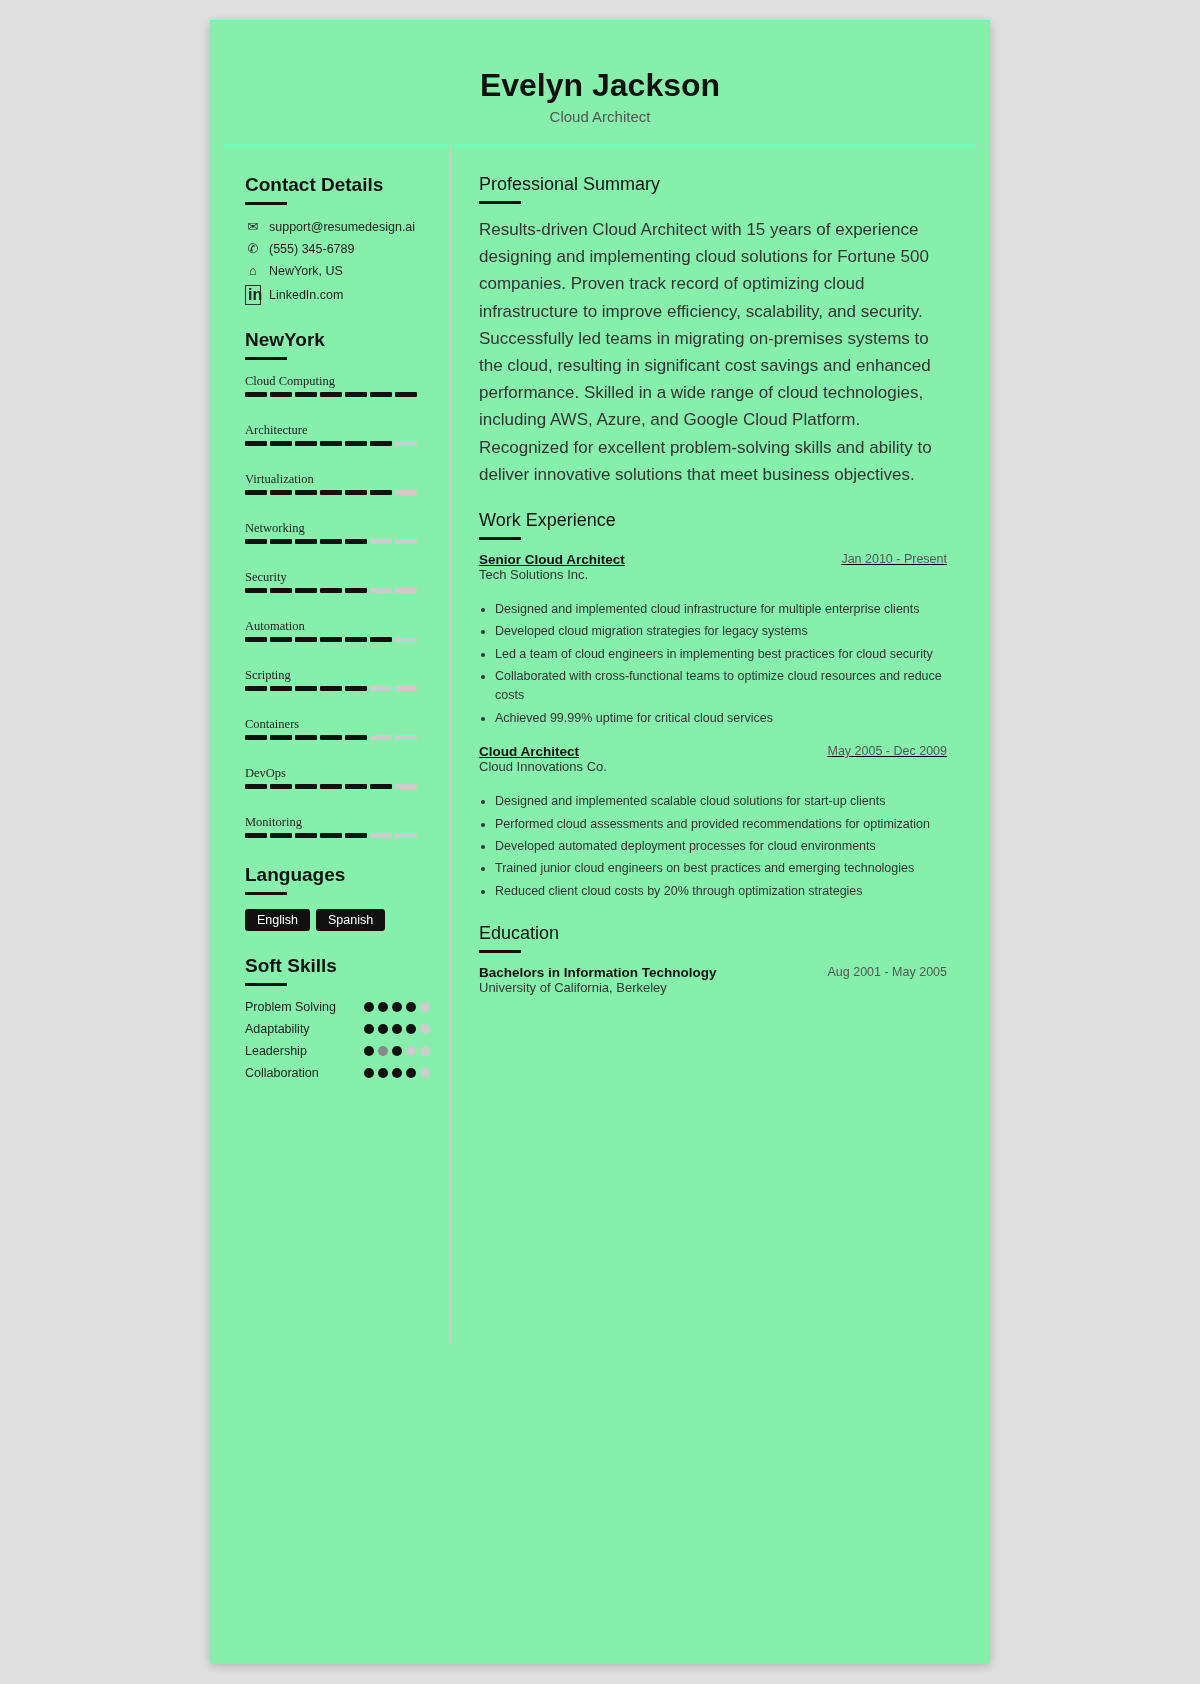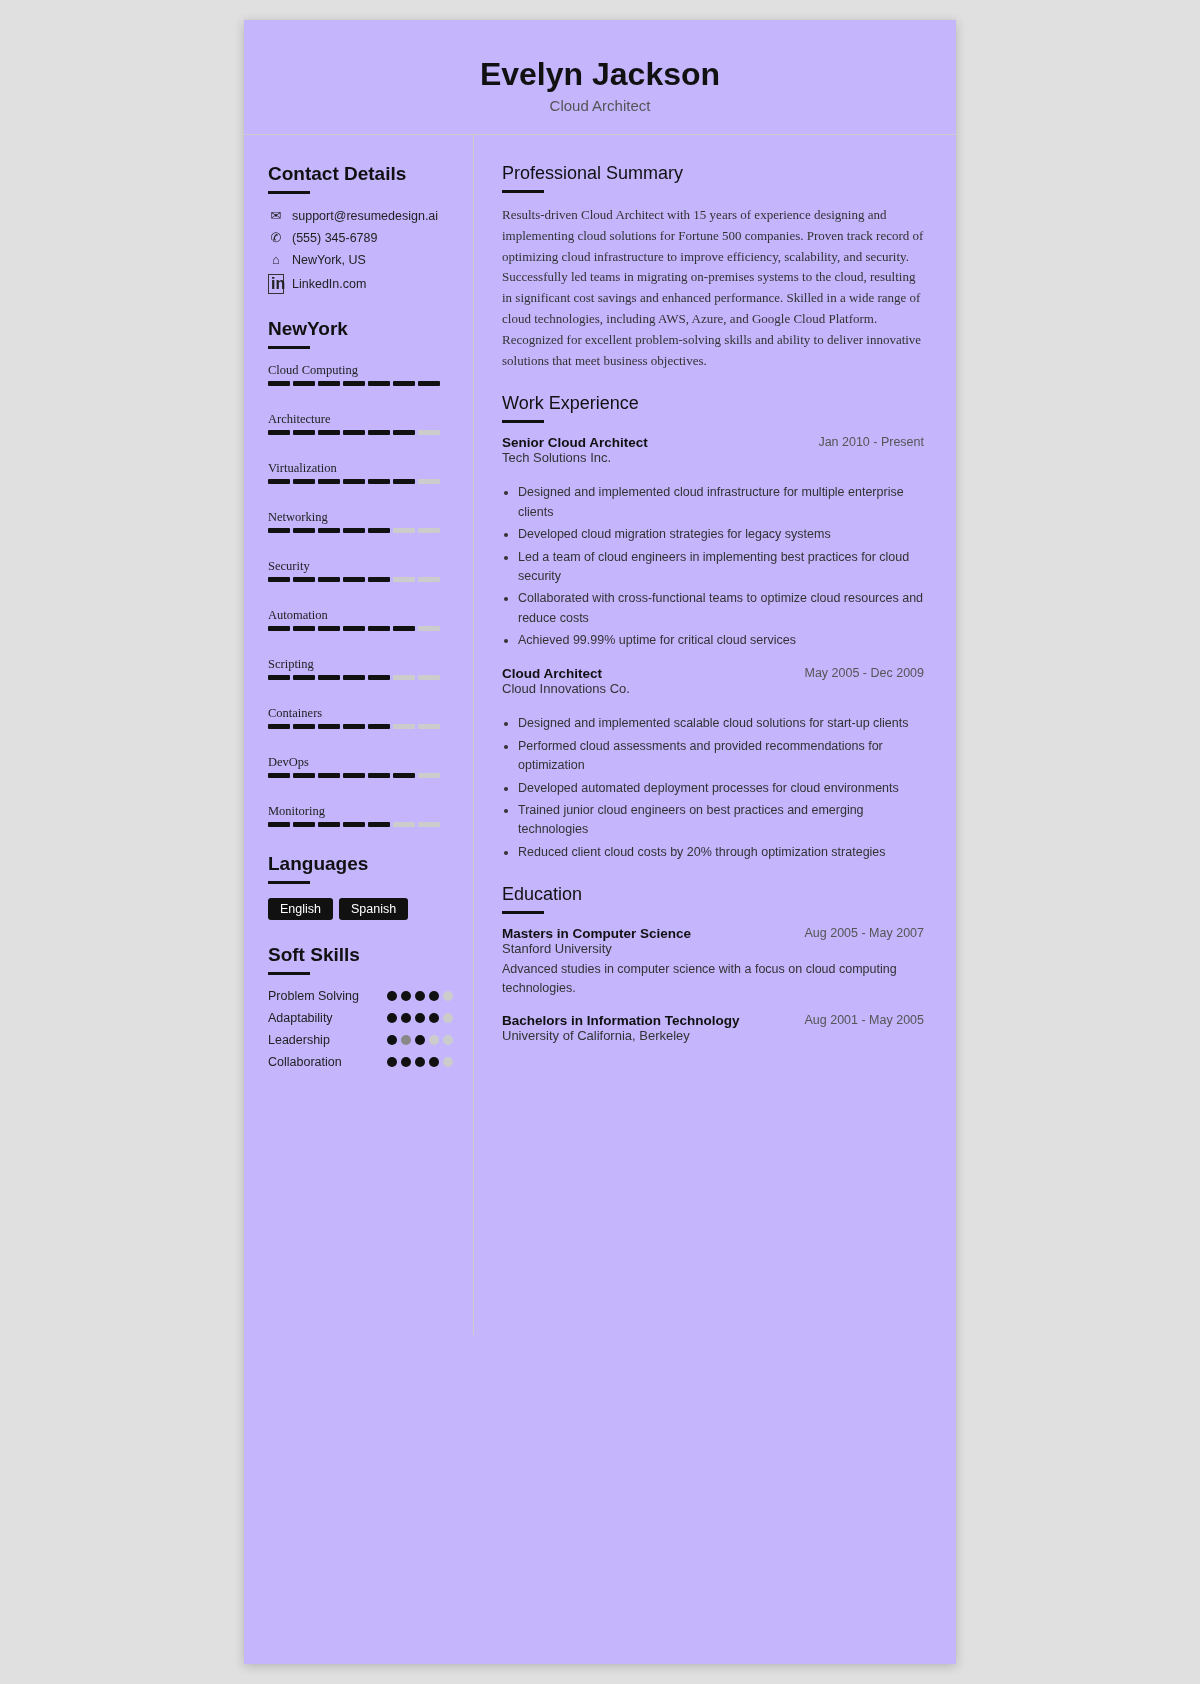--- a/index.html
+++ b/index.html
@@ -5,24 +5,24 @@
     * { box-sizing: border-box; margin: 0; padding: 0; }
     body {
       font-family: Arial, sans-serif;
       background: #e0e0e0;
       display: flex;
       justify-content: center;
       padding: 20px;
       min-height: 100vh;
     }
     .resume-page {
-      background: #c4b5fd;
-      width: 712px;
+      background: #86efac;
+      width: 780px;
       min-height: 1340px;
-      padding: 0;
+      padding: 11px;
       box-shadow: 0 2px 10px rgba(0,0,0,0.2);
     }
     .header {
       text-align: center;
       padding: 36px 40px 20px;
       border-bottom: 1px solid #ccc;
     }
     .header h1 {
       font-size: 32px;
       font-weight: bold;
@@ -136,32 +136,32 @@
       color: #111;
       margin-bottom: 6px;
     }
     .main-section-divider {
       width: 42px;
       height: 3px;
       background: #111;
       margin-bottom: 12px;
     }
     .summary-text {
-      font-size: 13px;
+      font-size: 17px;
       color: #333;
       line-height: 1.6;
-      font-family: Liberation Serif, serif;
     }
     .job-entry {
       margin-bottom: 16px;
     }
     .job-header {
       display: flex;
       justify-content: space-between;
       align-items: flex-start;
+      text-decoration: underline;
     }
     .job-title {
       font-size: 13.5px;
       font-weight: bold;
       color: #111;
     }
     .job-dates {
       font-size: 12.5px;
       color: #555;
       white-space: nowrap;
@@ -471,28 +471,20 @@
   </div>
           </div>
       </div>
 
       <div class="main-section">
         <div class="main-section-title">Education</div>
         <div class="main-section-divider"></div>
         <div id="edu-container">
             <div class="edu-entry">
     <div class="edu-header">
-      <span class="edu-degree">Masters in Computer Science</span>
-      <span class="edu-dates">Aug 2005 - May 2007</span>
-    </div>
-    <div class="edu-school">Stanford University</div>
-    <div class="edu-desc">Advanced studies in computer science with a focus on cloud computing technologies.</div>
-  </div>
-            <div class="edu-entry">
-    <div class="edu-header">
       <span class="edu-degree">Bachelors in Information Technology</span>
       <span class="edu-dates">Aug 2001 - May 2005</span>
     </div>
     <div class="edu-school">University of California, Berkeley</div>
   </div>
           </div>
       </div>
 
     </div>
   </div>

